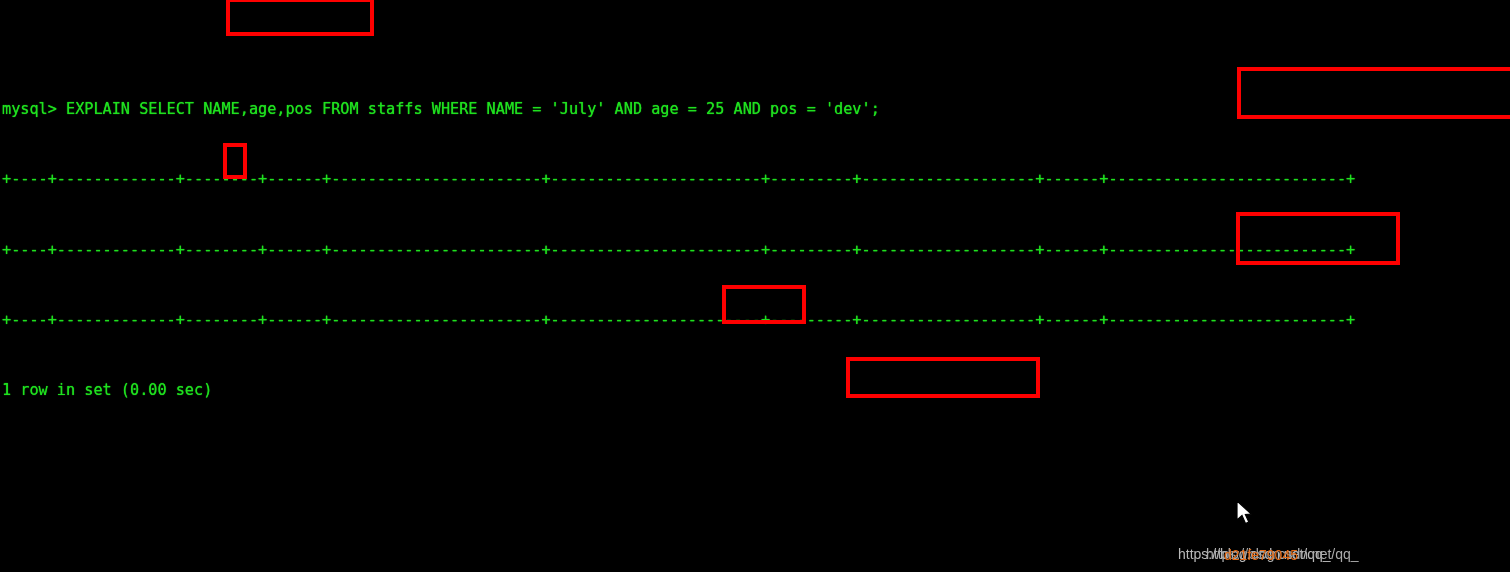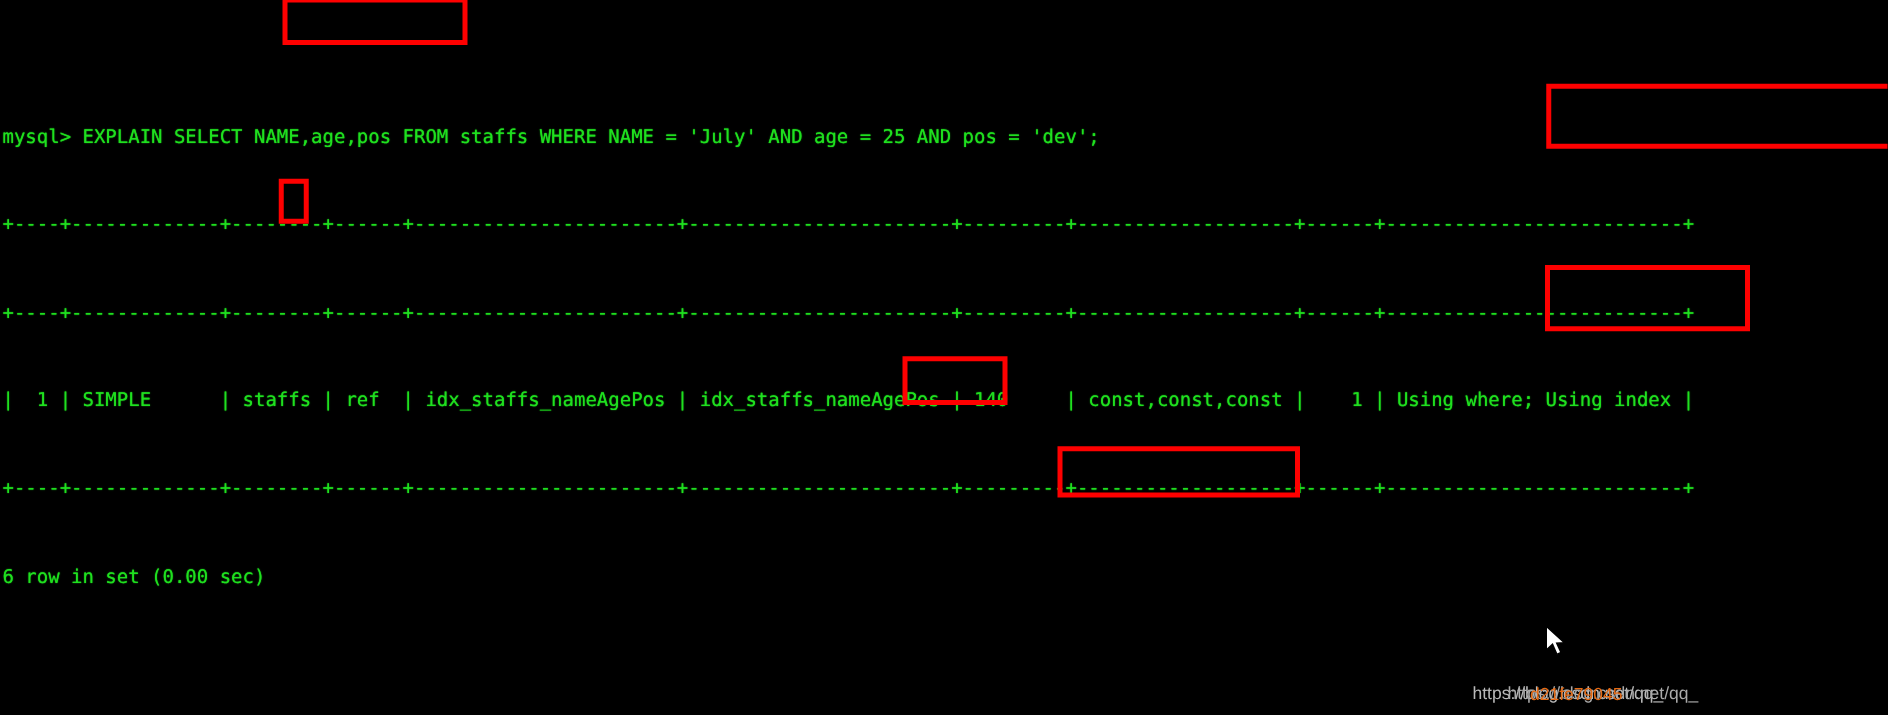--- a/index.html
+++ b/index.html
@@ -55,23 +55,22 @@
 </style>
 </head>
 <body>
 
 <div id="terminal">
 
   
   <span class="ln">mysql&gt; EXPLAIN SELECT NAME,age,pos FROM staffs WHERE NAME = 'July' AND age = 25 AND pos = 'dev';</span>
   <span class="ln">+----+-------------+--------+------+-----------------------+-----------------------+---------+-------------------+------+--------------------------+</span>
   <span class="ln">+----+-------------+--------+------+-----------------------+-----------------------+---------+-------------------+------+--------------------------+</span>
-  <span class="ln">|  1 | SIMPLE      | staffs | ref  | idx_staffs_nameAgePos | idx_staffs_nameAgePos | 140     | const,const,const |    1 | Using where; Using index |</span>
   <span class="ln">+----+-------------+--------+------+-----------------------+-----------------------+---------+-------------------+------+--------------------------+</span>
-  <span class="ln">6 row in set (0.00 sec)</span>
+  <span class="ln">1 row in set (0.00 sec)</span>
   
 
   
   
   
   
   
   
   
   

